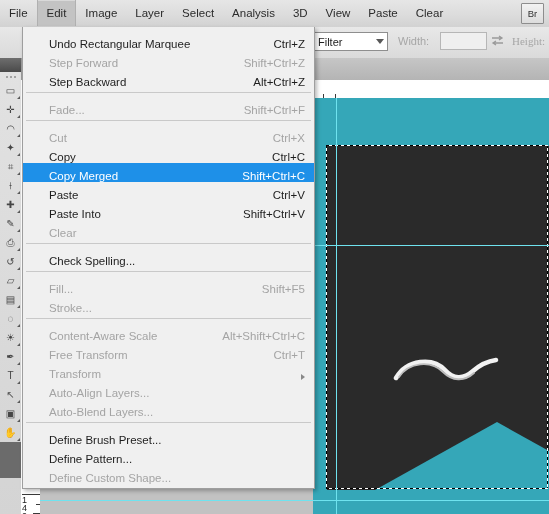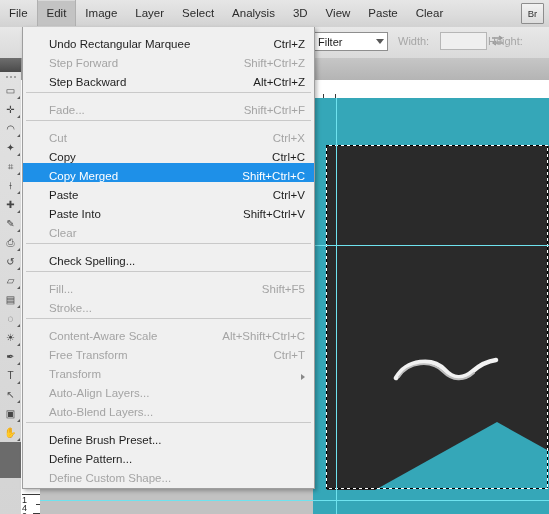--- a/index.html
+++ b/index.html
@@ -239,21 +239,21 @@
     <div class="opt-lab" style="left:398px;">Width:</div>
     <div class="opt-input" style="left:440px;width:47px;">
       <span style="display:block;padding:1px 3px;font-size:11px;color:#333;"></span>
     </div>
     <div class="opt-swap">
       <svg width="13" height="12" viewBox="0 0 13 12" aria-hidden="true">
         <path d="M1 3 H10 M8 1 L11 3 L8 5" stroke="#9a9a9a" stroke-width="1.3" fill="none"></path>
         <path d="M12 8 H3 M5 6 L2 8 L5 10" stroke="#9a9a9a" stroke-width="1.3" fill="none"></path>
       </svg>
     </div>
-    <div class="opt-lab" style="left:488px;">Height:</div>
+    <div class="opt-lab" style="left:512px;font-family:Liberation Serif, serif;">Height:</div>
   </div>
 
   <div class="ws-top"></div>
 
   <div class="toolbar">
     <div class="tb-head"></div>
     <div class="tb-dots">
         <i></i>
         <i></i>
         <i></i>

